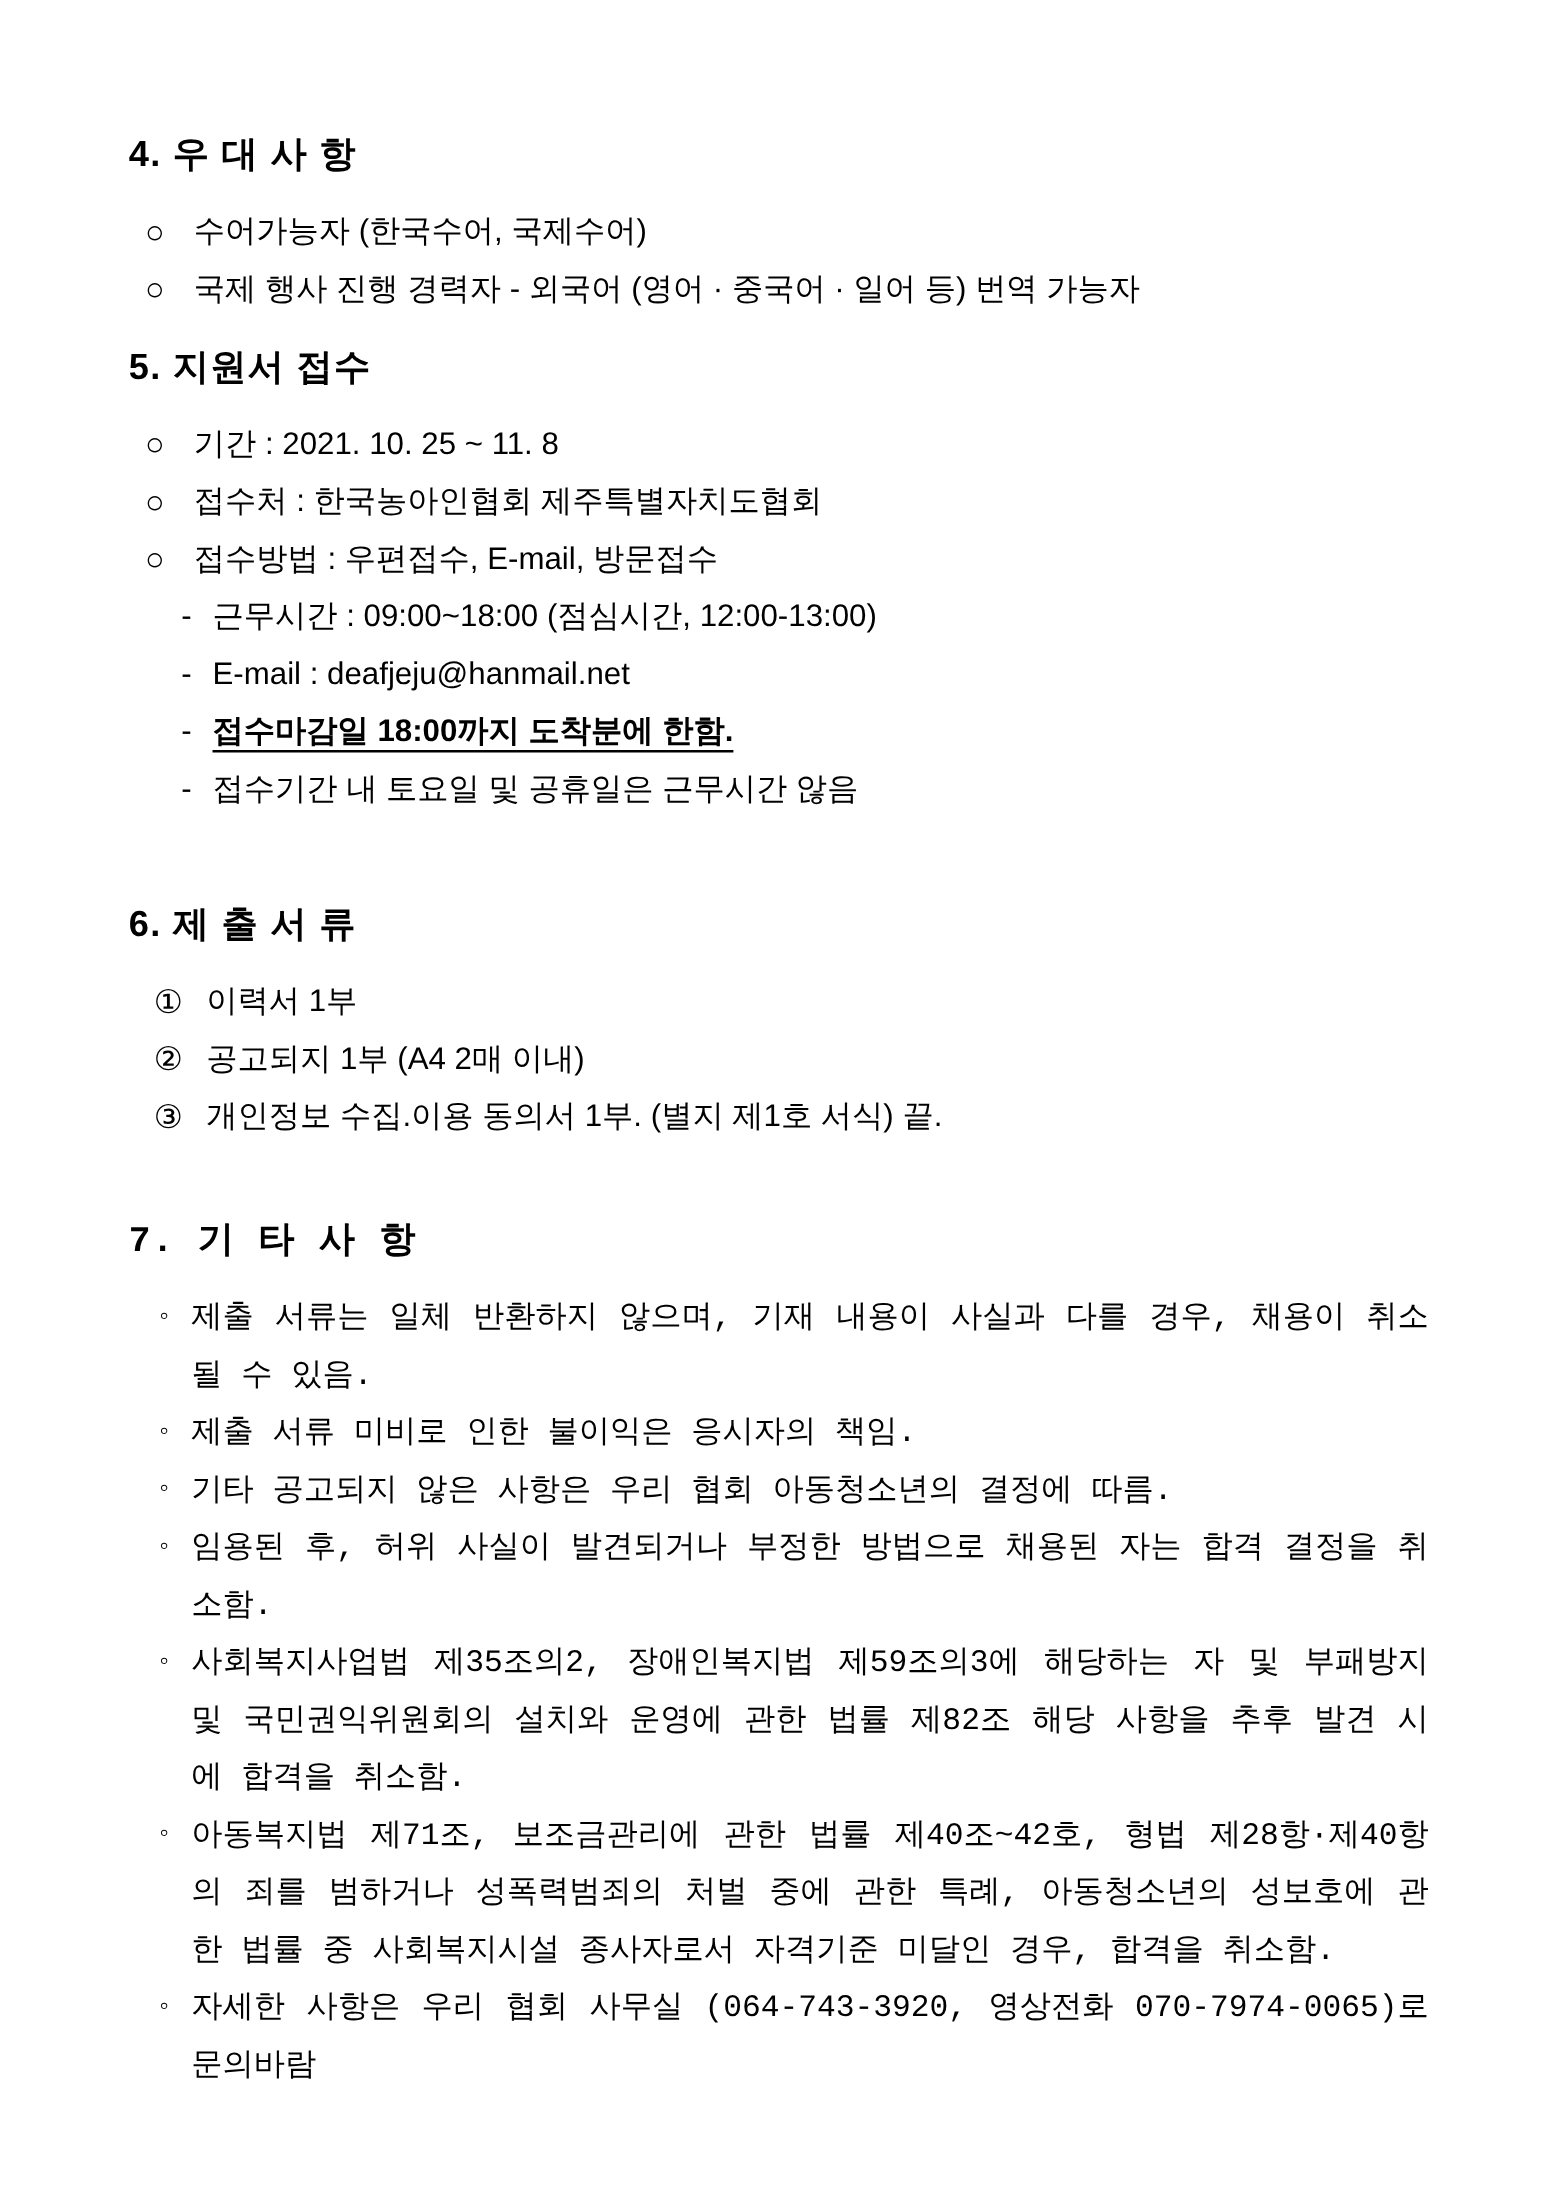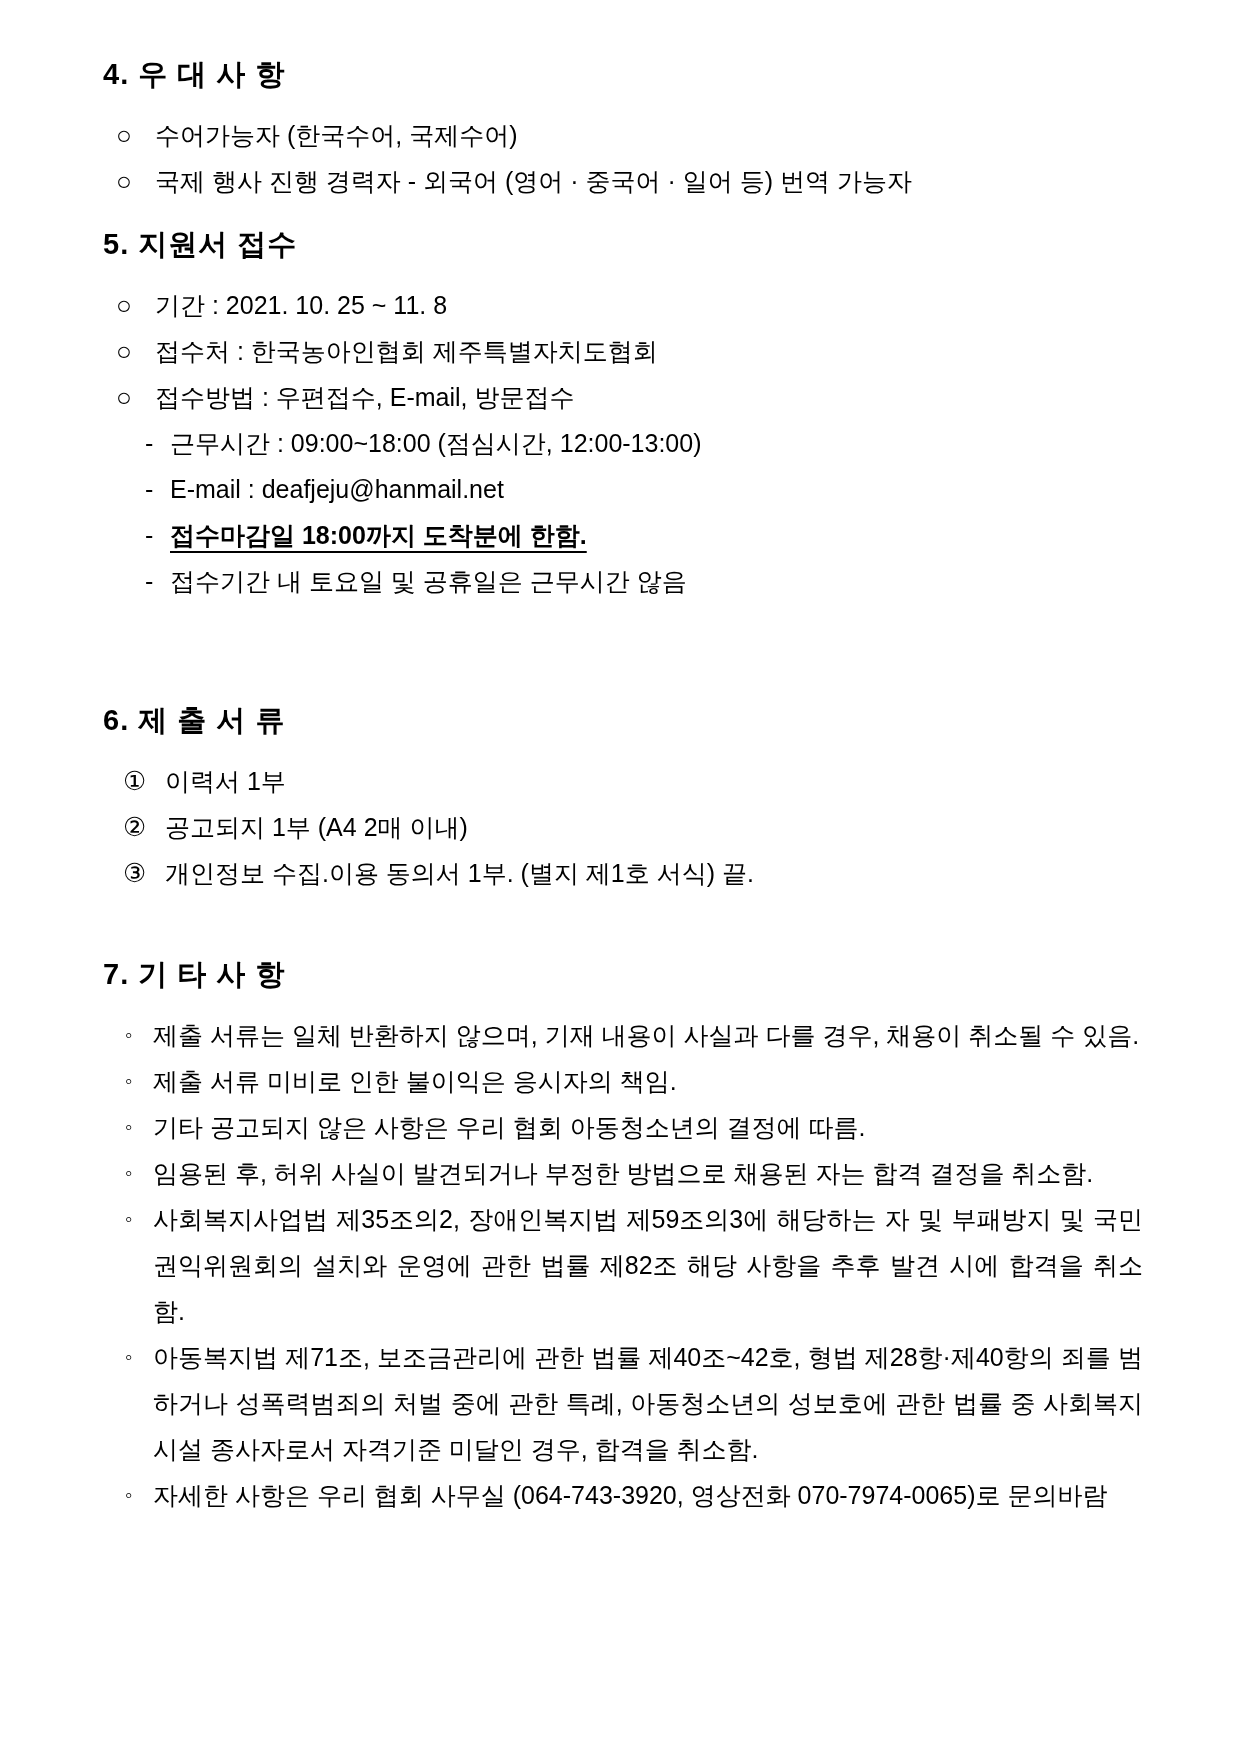--- a/index.html
+++ b/index.html
@@ -7,29 +7,29 @@
     padding: 0;
     background: #ffffff;
   }
   .page {
     position: relative;
     width: 1239px;
     height: 1752px;
     box-sizing: border-box;
     background: #ffffff;
     color: #000000;
-    padding: 52px 96px 40px 103px;
+    padding: 102px 96px 40px 103px;
     font-family: "Liberation Sans", "DejaVu Sans", sans-serif;
     overflow: hidden;
   }
   .doc-section { margin: 0; }
   .doc-section.s-preferences { margin-top: 0; }
   .doc-section.s-application { margin-top: 18px; }
-  .doc-section.s-documents  { margin-top: 94px; }
-  .doc-section.s-others     { margin-top: 56px; }
+  .doc-section.s-documents  { margin-top: 64px; }
+  .doc-section.s-others     { margin-top: 56px; font-family: Liberation Mono, monospace; }
 
   .section-heading {
     font-size: 29px;
     font-weight: 700;
     line-height: 44px;
     letter-spacing: 1px;
     margin: 0 0 16px 0;
     color: #000000;
   }
 

